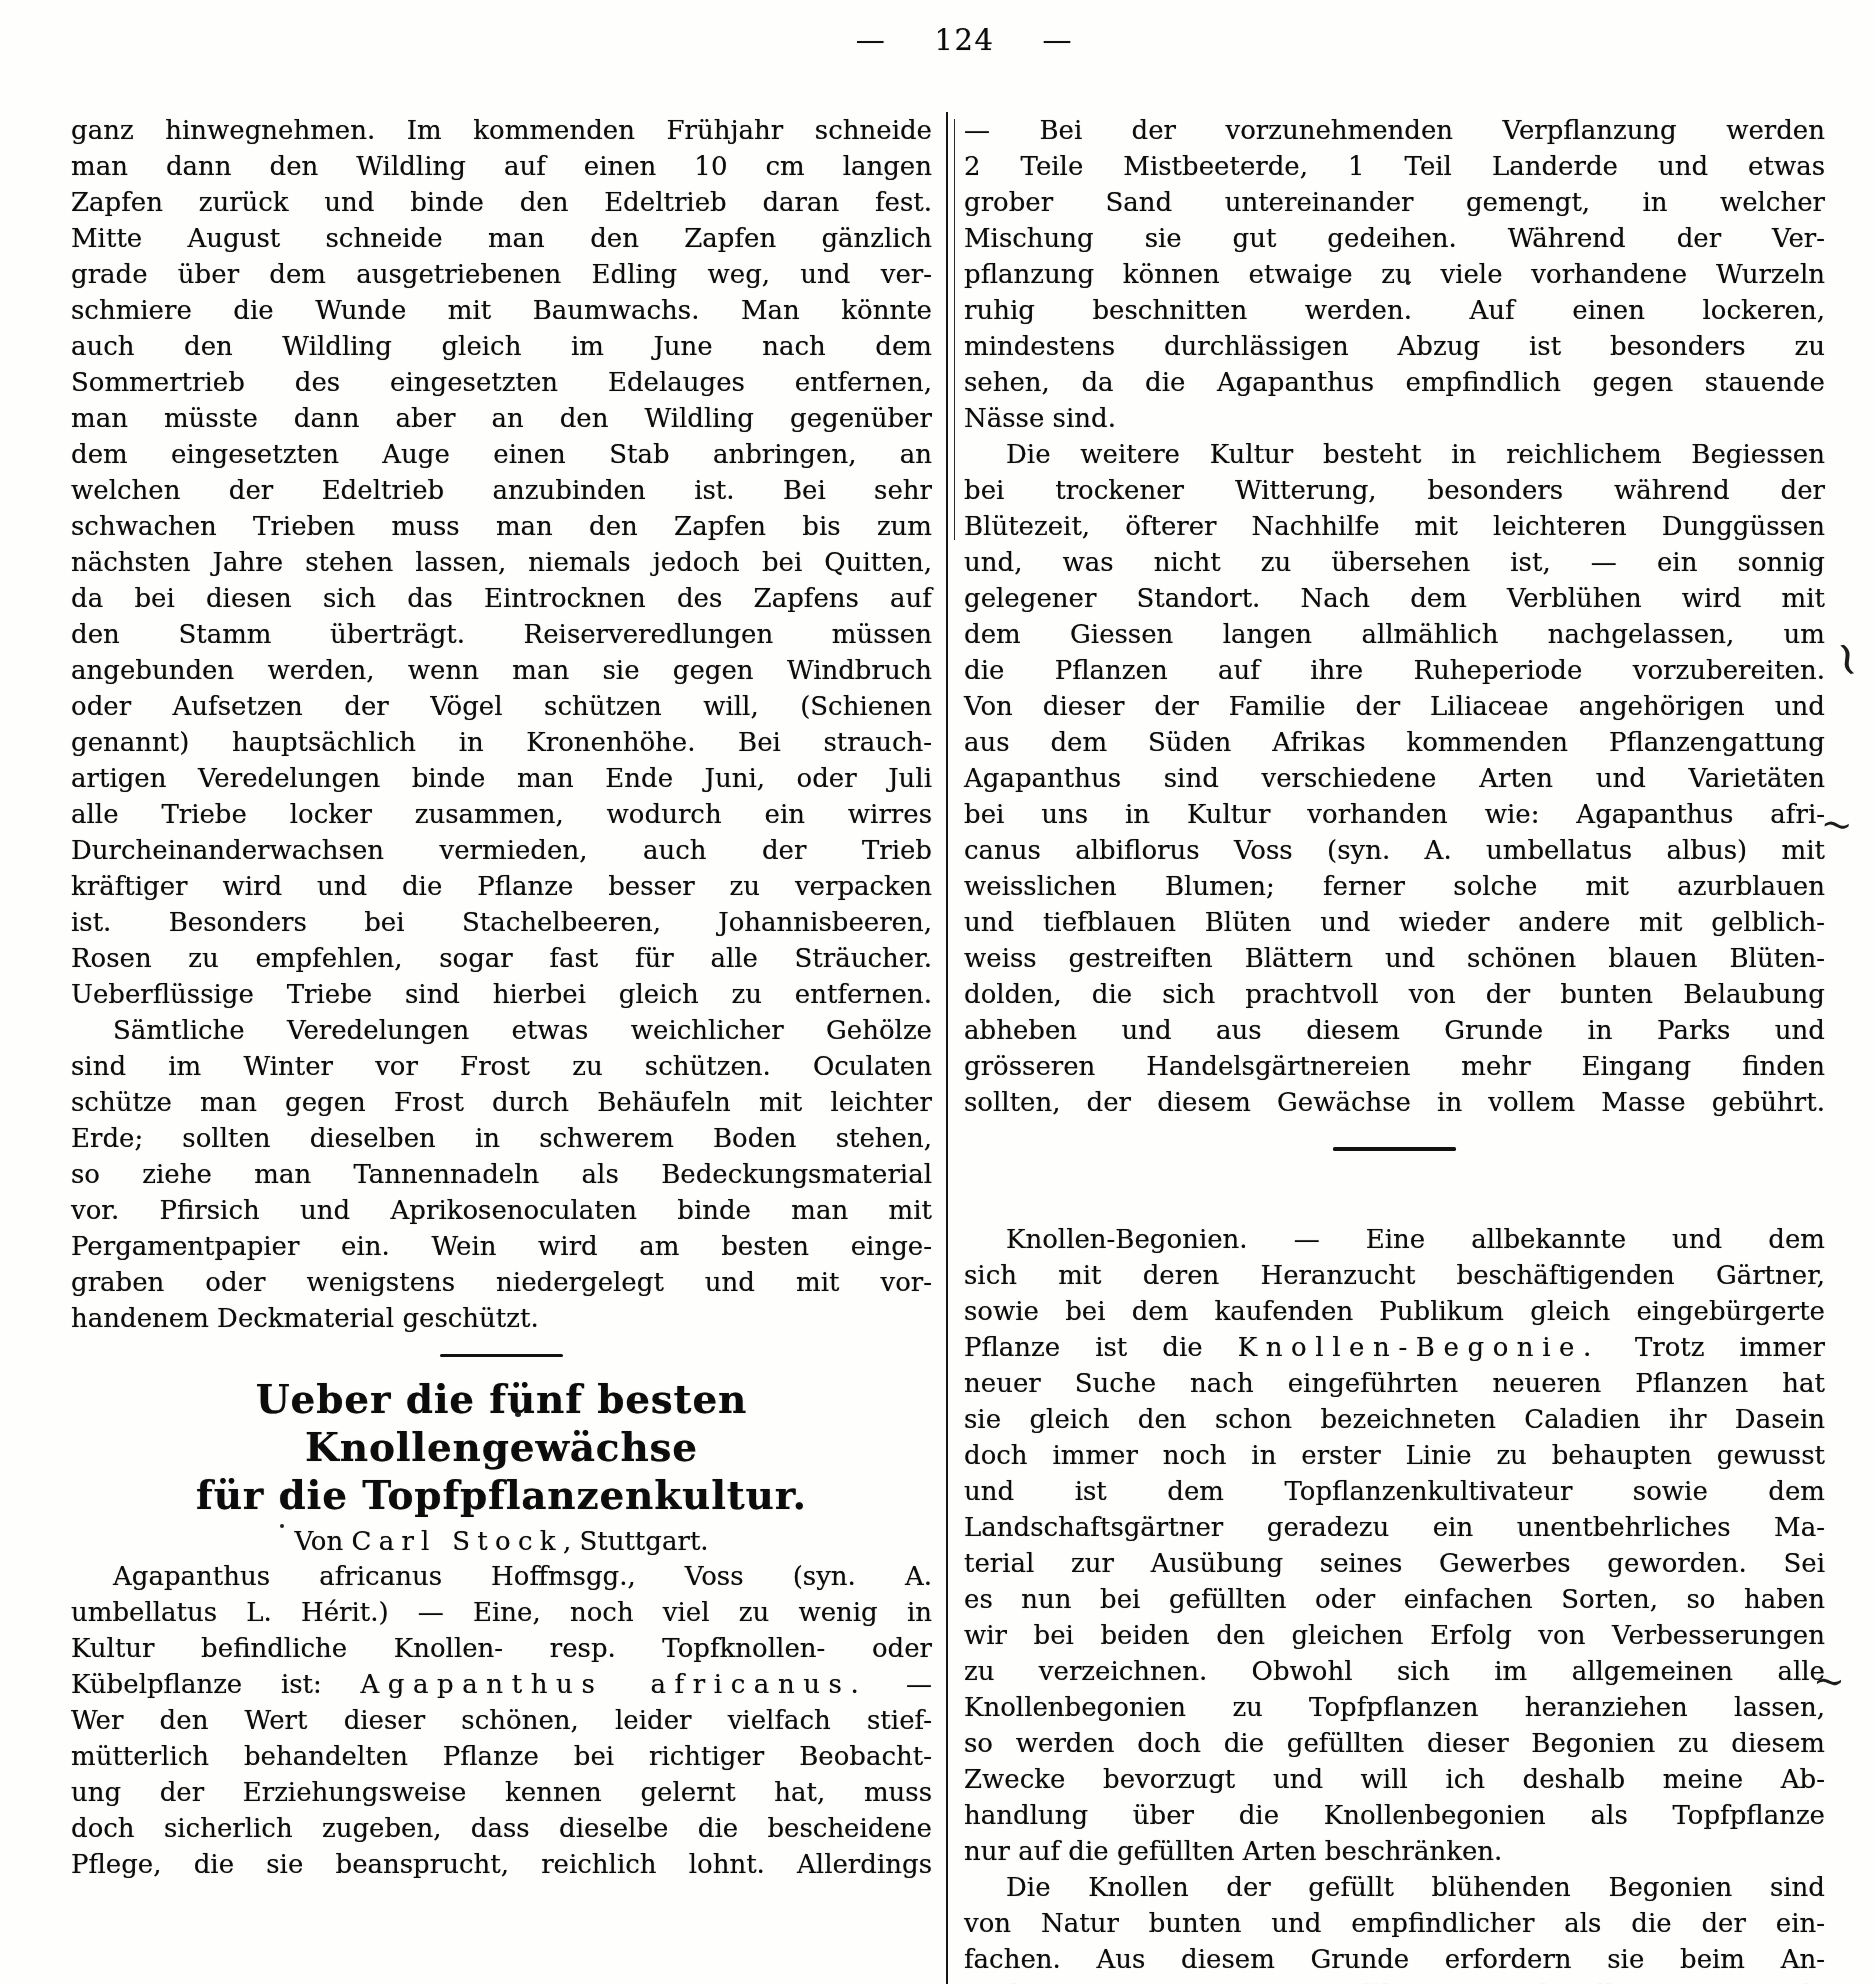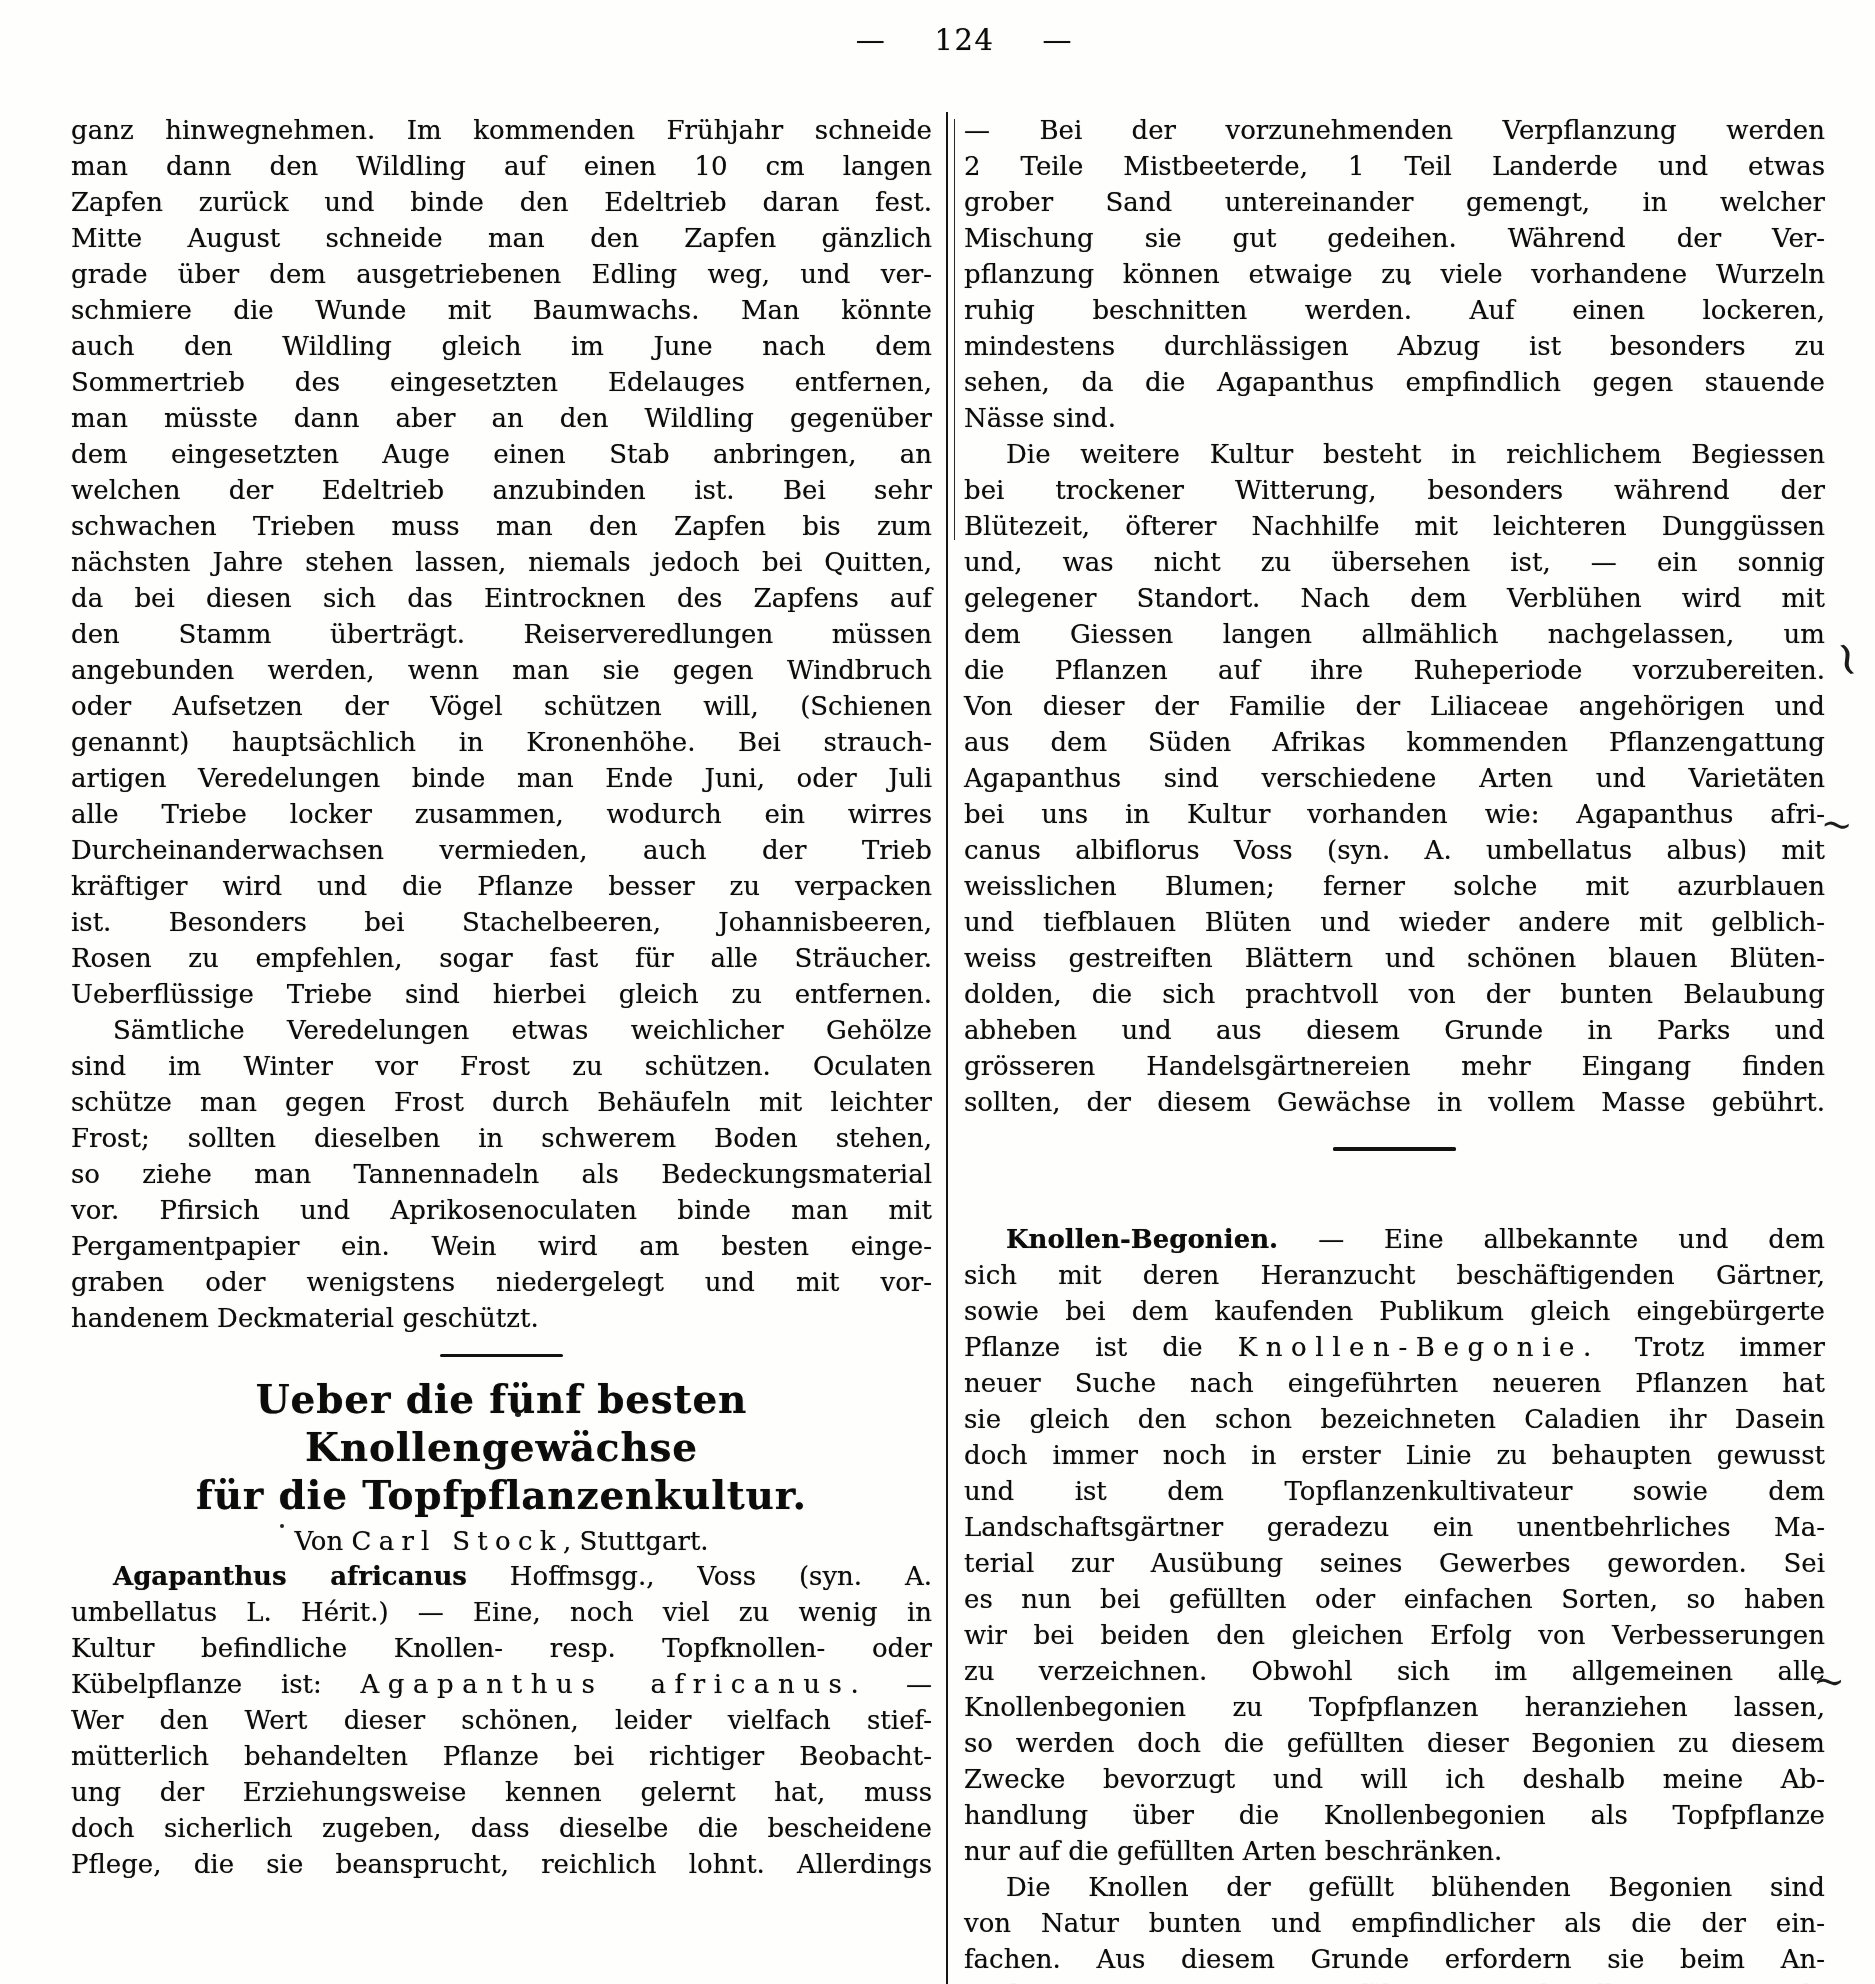--- a/index.html
+++ b/index.html
@@ -24,21 +24,21 @@
   #col-left{left:71px;}
   #col-right{left:964px;}
   .line{
     font-size:26px;line-height:36px;height:36px;
     text-align:justify;text-align-last:justify;
     text-justify:inter-word;
     white-space:nowrap;
   }
   .line.last-left{text-align-last:left;}
   .line.fl-indent{padding-left:42px;}
-  .seg-b{font-weight:bold;}
+  .seg-b{font-weight:normal;}
   .seg-s{letter-spacing:.33em;margin-top:40px;}
   .hr{width:123px;height:3.6px;background:#121212;border-radius:1.6px;}
   #col-left .hr{margin:17.5px auto 18px auto;}
   #col-right .hr{margin:27px auto 70px auto;}
   .heading{
     font-weight:bold;text-align:center;
     font-size:39px;line-height:48px;
     letter-spacing:0.8px;
   }
   .byline{text-align:center;font-size:26px;line-height:33px;margin-top:6.4px;}
@@ -95,21 +95,21 @@
         <div class="line">Durcheinanderwachsen vermieden, auch der Trieb</div>
         <div class="line">kräftiger wird und die Pflanze besser zu verpacken</div>
         <div class="line">ist. Besonders bei Stachelbeeren, Johannisbeeren,</div>
         <div class="line">Rosen zu empfehlen, sogar fast für alle Sträucher.</div>
         <div class="line">Ueberflüssige Triebe sind hierbei gleich zu entfernen.</div>
       </div>
       <div class="para">
         <div class="line fl-indent">Sämtliche Veredelungen etwas weichlicher Gehölze</div>
         <div class="line">sind im Winter vor Frost zu schützen. Oculaten</div>
         <div class="line">schütze man gegen Frost durch Behäufeln mit leichter</div>
-        <div class="line">Frost; sollten dieselben in schwerem Boden stehen,</div>
+        <div class="line">Erde; sollten dieselben in schwerem Boden stehen,</div>
         <div class="line">so ziehe man Tannennadeln als Bedeckungsmaterial</div>
         <div class="line">vor. Pfirsich und Aprikosenoculaten binde man mit</div>
         <div class="line">Pergamentpapier ein. Wein wird am besten einge-</div>
         <div class="line">graben oder wenigstens niedergelegt und mit vor-</div>
         <div class="line last-left">handenem Deckmaterial geschützt.</div>
       </div>
       <div class="hr"></div>
       <div class="heading">
         <div>Ueber die fünf besten Knollengewächse</div>
         <div>für die Topfpflanzenkultur.</div>

